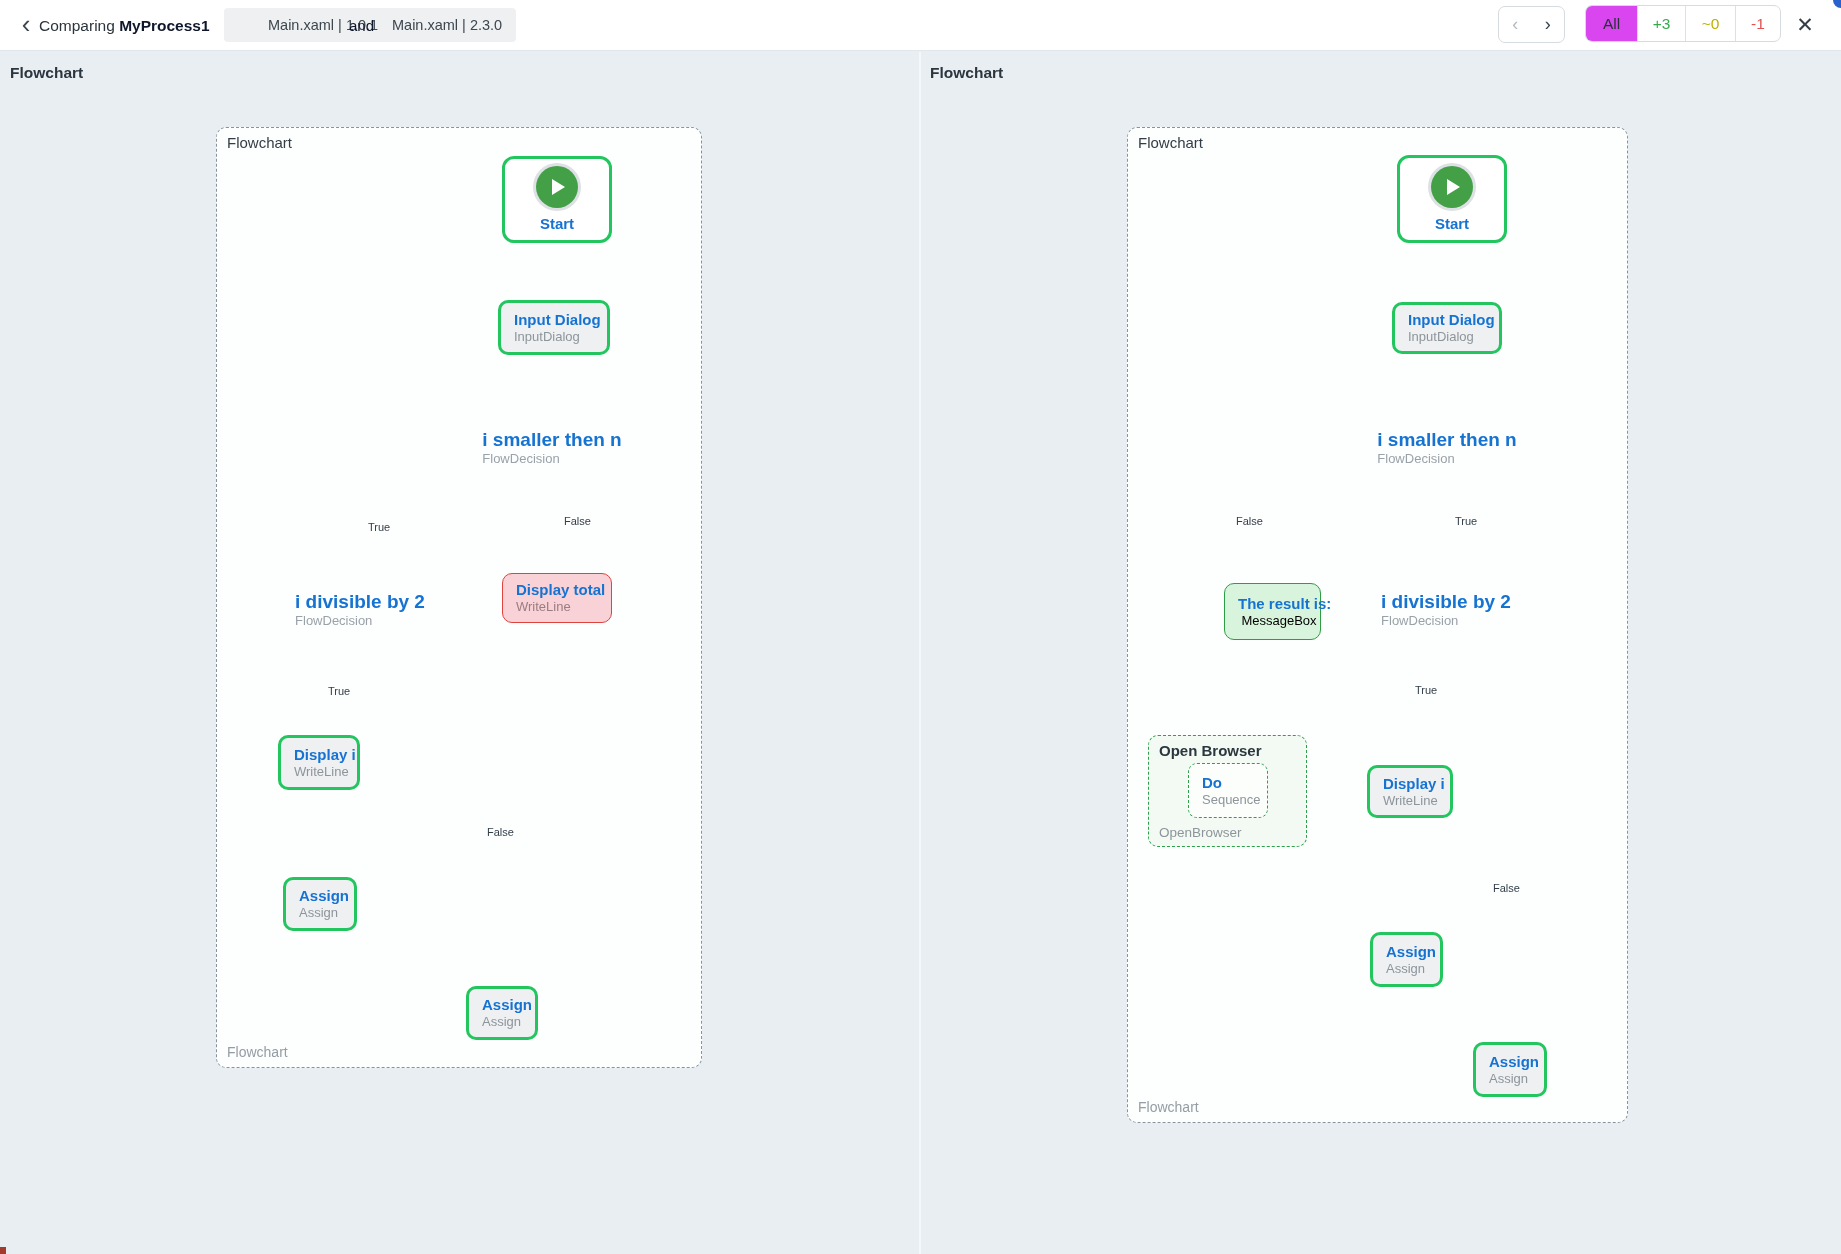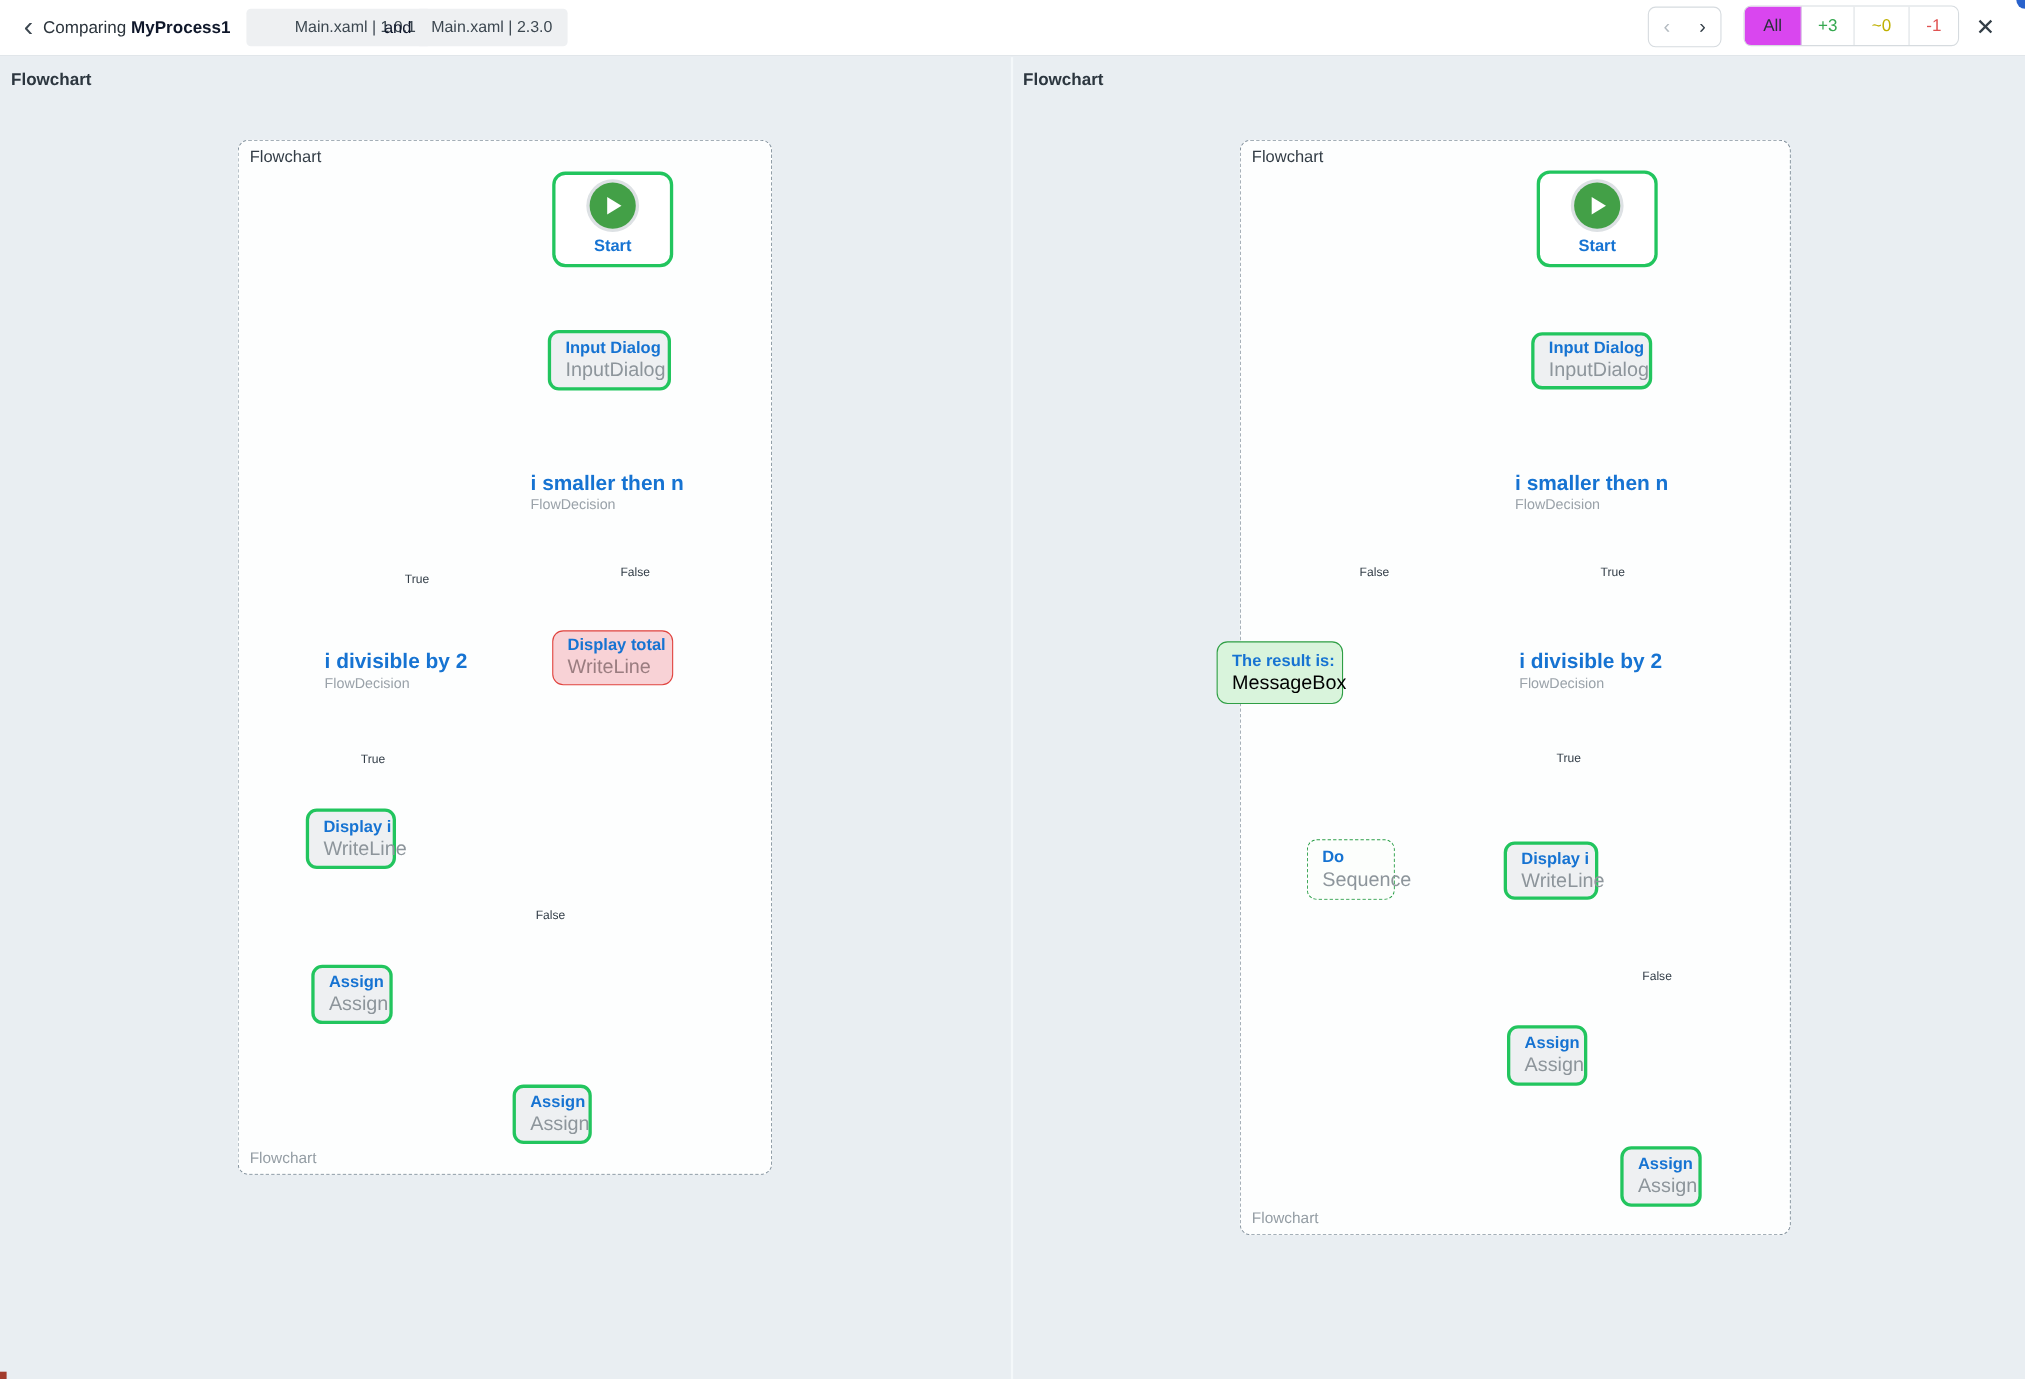--- a/index.html
+++ b/index.html
@@ -39,21 +39,21 @@
   .v-divider{position:absolute;left:919px;top:52px;width:2px;height:1202px;background:#f4f8fa;}
 
   .frame{position:absolute;background:#fdfefe;border:1.6px dashed #86949f;border-radius:10px;box-sizing:border-box;}
   .frame-title{position:absolute;left:10px;top:6px;font-size:15px;color:#333d46;}
   .frame-footer{position:absolute;left:10px;bottom:7px;font-size:14px;color:#949da4;}
 
   
   .node{position:absolute;background:#eef0f2;border:3px solid #22c55e;border-radius:10px;box-sizing:border-box;
         display:flex;flex-direction:column;justify-content:center;padding-left:13px;cursor:pointer;}
   .node .t{color:#1673d2;font-weight:bold;font-size:15px;line-height:1.18;white-space:nowrap;}
-  .node .s{color:#8d959b;font-size:18px;line-height:1.2;white-space:nowrap;}
+  .node .s{color:#8d959b;font-size:13px;line-height:1.2;white-space:nowrap;}
   .node.start{background:#ffffff;border-radius:12px;align-items:center;padding-left:0;}
   .node.removed{background:#f8d2d6;border:1.6px solid #e0433e;}
   .node.removed .s{color:#9a7d80;}
   .node.added{background:#d9f4dc;border:1.6px solid #2e9e44;}
   .node.added .s{color:#000000;}
   .node.do-node{background:#fcfefc;border:1.5px dashed #2da04a;border-radius:9px;}
   .play-circle{width:42px;height:42px;border-radius:50%;background:#43a047;box-shadow:0 0 0 3px #dde1e4;
                display:flex;align-items:center;justify-content:center;margin-bottom:7px;}
   .play-tri{width:0;height:0;border-left:13px solid #ffffff;border-top:8px solid transparent;
             border-bottom:8px solid transparent;margin-left:3px;}
@@ -234,25 +234,29 @@
     </div>
   </div>
 
   <div class="dtext" style="left:1358px;top:572px;width:176px;height:76px;">
     <div class="inner">
       <div class="t">i divisible by 2</div>
       <div class="s">FlowDecision</div>
     </div>
   </div>
 
-  <div class="node added" style="left:1106px;top:583px;width:115px;height:57px;">
+  <div class="node added" style="left:1224px;top:583px;width:97px;height:57px;text-align:center;">
     <div class="t">The result is:</div>
     <div class="s">MessageBox</div>
   </div>
 
+  <div class="ob-frame" style="left:1148px;top:735px;width:159px;height:112px;">
+    <span class="ob-title">Open Browser</span>
+    <span class="ob-footer">OpenBrowser</span>
+  </div>
 
   <div class="node do-node" style="left:1188px;top:763px;width:80px;height:55px;">
     <div class="t">Do</div>
     <div class="s">Sequence</div>
   </div>
 
   <div class="node" style="left:1367px;top:765px;width:86px;height:53px;">
     <div class="t">Display i</div>
     <div class="s">WriteLine</div>
   </div>

